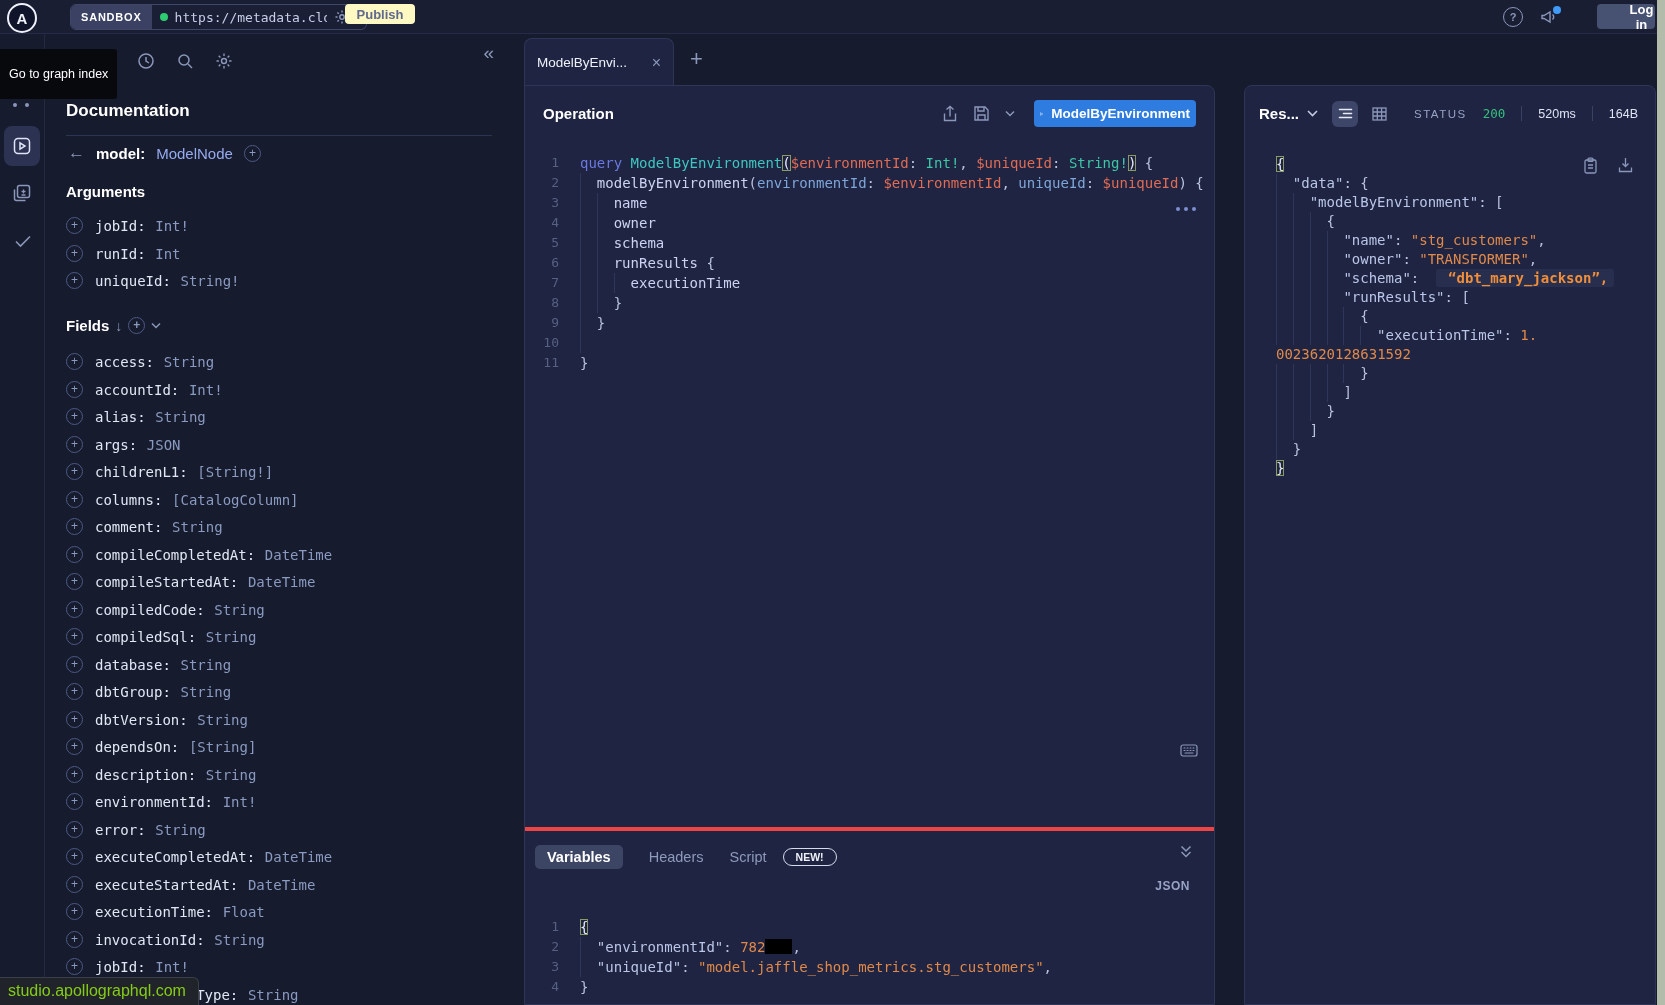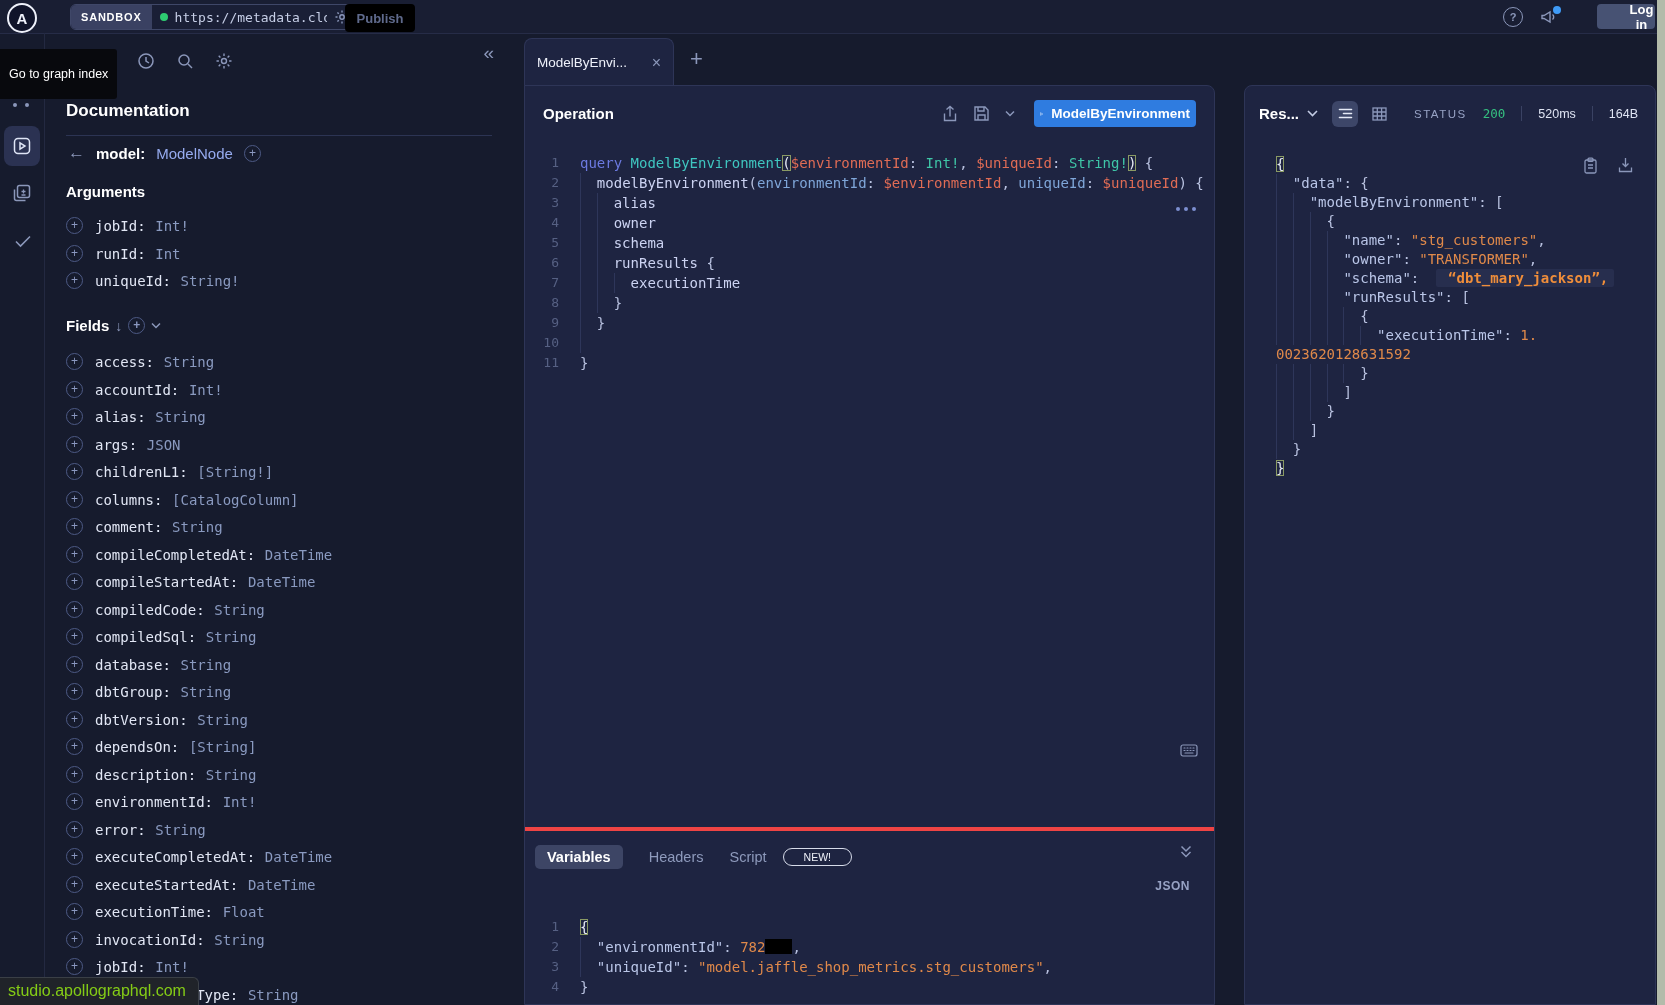--- a/index.html
+++ b/index.html
@@ -14,21 +14,21 @@
         border-radius:50%;display:flex;align-items:center;justify-content:center;
         font-weight:bold;font-size:15px;color:#eef1fa;background:#10142a;}
   .sbx-group{position:absolute;left:70px;top:4px;height:24px;display:flex;align-items:center;
              border:1px solid #3f4768;border-radius:6px;background:#1a1f36;overflow:hidden;}
   .sbx-badge{height:100%;display:flex;align-items:center;padding:0 10px;background:#3a4162;
              font-size:11px;font-weight:bold;letter-spacing:.8px;color:#fff;}
   .url-wrap{display:flex;align-items:center;gap:7px;padding:0 8px;width:198px;}
   .gdot{width:8px;height:8px;border-radius:50%;background:#2ecc71;flex:none;}
   .url{font-size:13px;color:#c6cee6;white-space:nowrap;overflow:hidden;width:152px;}
   .pill-gear{color:#8b97ba;flex:none;}
-  .publish{position:absolute;left:345px;top:4px;width:70px;height:28px;background:#000000;
+  .publish{position:absolute;left:345px;top:4px;width:70px;height:20px;background:#fef9c3;
            border-radius:4px;color:#5f6a8c;font-weight:bold;font-size:13px;border:none;
            display:flex;align-items:center;justify-content:center;}
   .tb-right{position:absolute;right:107px;top:0;height:33px;display:flex;align-items:center;gap:17px;}
   .qmark{width:18px;height:18px;border:1.5px solid #8b97ba;border-radius:50%;color:#8b97ba;
          font-size:11px;font-weight:bold;display:flex;align-items:center;justify-content:center;}
   .mega{position:relative;color:#8b97ba;}
   .notifdot{position:absolute;right:-3px;top:-3px;width:8px;height:8px;border-radius:50%;background:#3f9bf7;}
   .login{position:absolute;right:10px;top:4px;width:58px;height:25px;background:#475273;border:none;
          border-radius:4px;color:#fff;font-weight:bold;font-size:13px;
          display:flex;align-items:center;justify-content:center;padding-left:37px;}
@@ -97,22 +97,22 @@
   .tk-hl{color:#f08e3a;font-weight:bold;background:#272e4e;border-radius:2px;padding:1px 6px 1px 12px;}
   .tk-bm{box-shadow:inset 0 0 0 1px #8a9a64;}
   .tk-redact{display:inline-block;width:27px;height:15px;background:#000;vertical-align:-2px;}
   .act{color:#9aa6c8;}
   
   .vars{position:absolute;left:0;right:0;top:741px;bottom:0;border-top:4px solid #ef4444;}
   .vars-tabs{display:flex;align-items:center;gap:26px;padding:14px 0 0 22px;}
   .vtab{font-size:14.5px;color:#8e9abc;}
   .vtab.active{background:#3d4565;color:#fff;font-weight:bold;border-radius:5px;
                padding:4px 12px;margin-left:-12px;}
-  .newbadge{border:1.5px solid #d7dcea;border-radius:9px;font-size:10.5px;font-weight:normal;
-            color:#eef1f8;padding:2px 20px;margin-left:-10px;}
+  .newbadge{border:1.5px solid #d7dcea;border-radius:9px;font-size:10.5px;font-weight:bold;
+            color:#eef1f8;padding:2px 12px;margin-left:-10px;}
   .vars-collapse{position:absolute;right:22px;top:14px;color:#8b97ba;}
   .vars-format{position:absolute;right:24px;top:48px;font-size:12px;font-weight:bold;
                letter-spacing:.5px;color:#97a2c4;}
   .vars-code{padding-top:48px;}
   
   .resppanel{position:absolute;left:1244px;top:85px;width:412px;bottom:0;background:#1e2441;
              border:1px solid #2e3557;border-radius:8px 8px 0 0;box-sizing:border-box;}
   .resp-header{height:55px;display:flex;align-items:center;padding:0 14px;gap:8px;}
   .resp-title{font-size:15px;font-weight:bold;color:#fff;}
   .resp-chev{color:#c3cbe4;margin-right:6px;}
@@ -417,21 +417,21 @@
         <svg width="11" height="12" viewBox="0 0 11 12" fill="none" stroke="#fff" stroke-width="1.5">
             <path d="M1.5 1.5l8 4.5-8 4.5z" stroke-linejoin="round"></path>
           </svg>
         <span>ModelByEnvironment</span>
       </button>
     </div>
     <div class="op-editor">
       <div class="code op-code">
           <div class="cl"><span class="ln act">1</span><span class="cd"><span class="tk-kw">query </span><span class="tk-opn">ModelByEnvironment</span><span class="tk-bm">(</span><span class="tk-var">$environmentId</span><span class="tk-p">: </span><span class="tk-type">Int!</span><span class="tk-p">, </span><span class="tk-var">$uniqueId</span><span class="tk-p">: </span><span class="tk-type">String!</span><span class="tk-bm">)</span><span class="tk-p"> {</span></span></div>
           <div class="cl"><span class="ln">2</span><span class="cd"><span class="gd"></span><span class="tk-fld">modelByEnvironment</span><span class="tk-p">(</span><span class="tk-arg">environmentId</span><span class="tk-p">: </span><span class="tk-var">$environmentId</span><span class="tk-p">, </span><span class="tk-arg">uniqueId</span><span class="tk-p">: </span><span class="tk-var">$uniqueId</span><span class="tk-p">) {</span></span></div>
-          <div class="cl"><span class="ln">3</span><span class="cd"><span class="gd"></span><span class="gd"></span><span class="tk-fld">alias</span></span></div>
+          <div class="cl"><span class="ln">3</span><span class="cd"><span class="gd"></span><span class="gd"></span><span class="tk-fld">name</span></span></div>
           <div class="cl"><span class="ln">4</span><span class="cd"><span class="gd"></span><span class="gd"></span><span class="tk-fld">owner</span></span></div>
           <div class="cl"><span class="ln">5</span><span class="cd"><span class="gd"></span><span class="gd"></span><span class="tk-fld">schema</span></span></div>
           <div class="cl"><span class="ln">6</span><span class="cd"><span class="gd"></span><span class="gd"></span><span class="tk-fld">runResults</span><span class="tk-p"> {</span></span></div>
           <div class="cl"><span class="ln">7</span><span class="cd"><span class="gd"></span><span class="gd"></span><span class="gd"></span><span class="tk-fld">executionTime</span></span></div>
           <div class="cl"><span class="ln">8</span><span class="cd"><span class="gd"></span><span class="gd"></span><span class="tk-p">}</span></span></div>
           <div class="cl"><span class="ln">9</span><span class="cd"><span class="gd"></span><span class="tk-p">}</span></span></div>
           <div class="cl"><span class="ln">10</span><span class="cd"><span class="gd"></span></span></div>
           <div class="cl"><span class="ln">11</span><span class="cd"><span class="tk-p">}</span></span></div>
         </div>
       <span class="op-dots">

